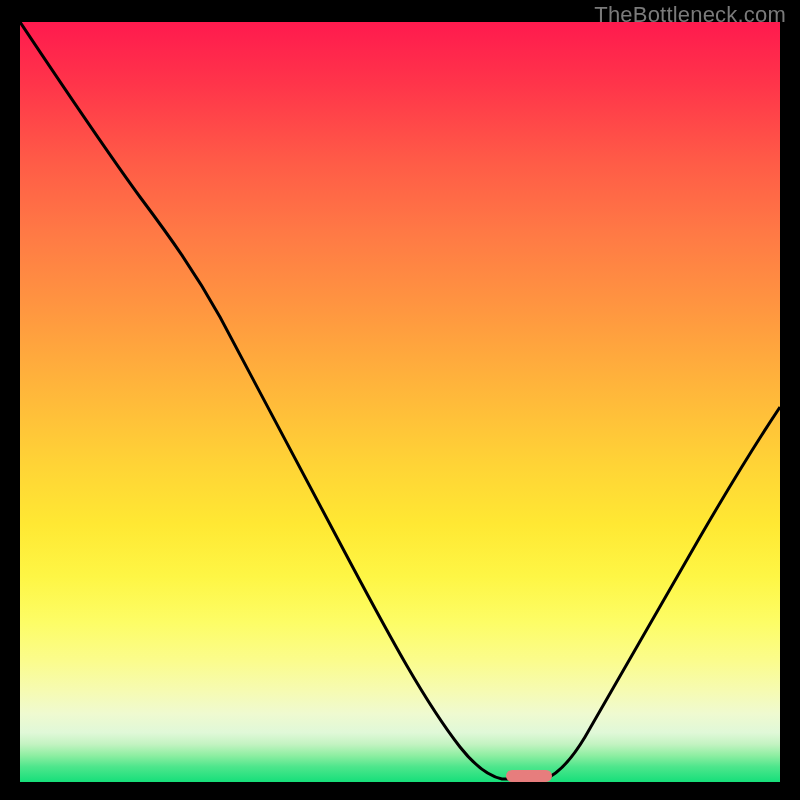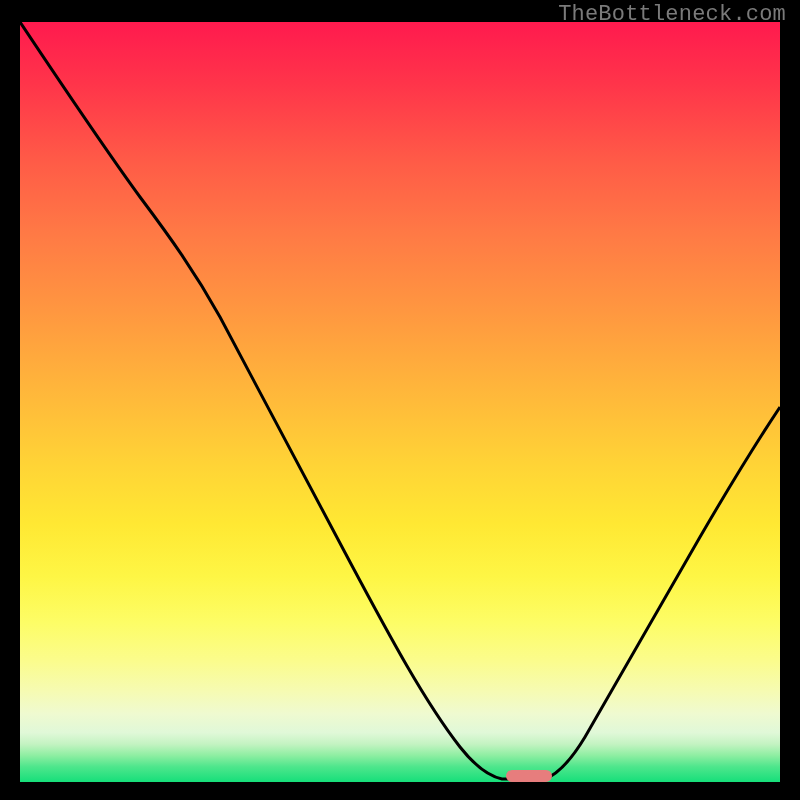--- a/index.html
+++ b/index.html
@@ -14,21 +14,21 @@
     position: absolute;
     top: 0;
     left: 0;
     width: 800px;
     height: 800px;
   }
   .watermark {
     position: absolute;
     top: 2px;
     right: 14px;
-    font-family: Liberation Mono, monospace;
+    font-family: Liberation Sans, sans-serif;
     font-size: 22px;
     color: #7a7a7a;
     letter-spacing: 0.2px;
   }
   .plot-area {
     position: absolute;
     left: 20px;
     top: 22px;
     width: 760px;
     height: 760px;

